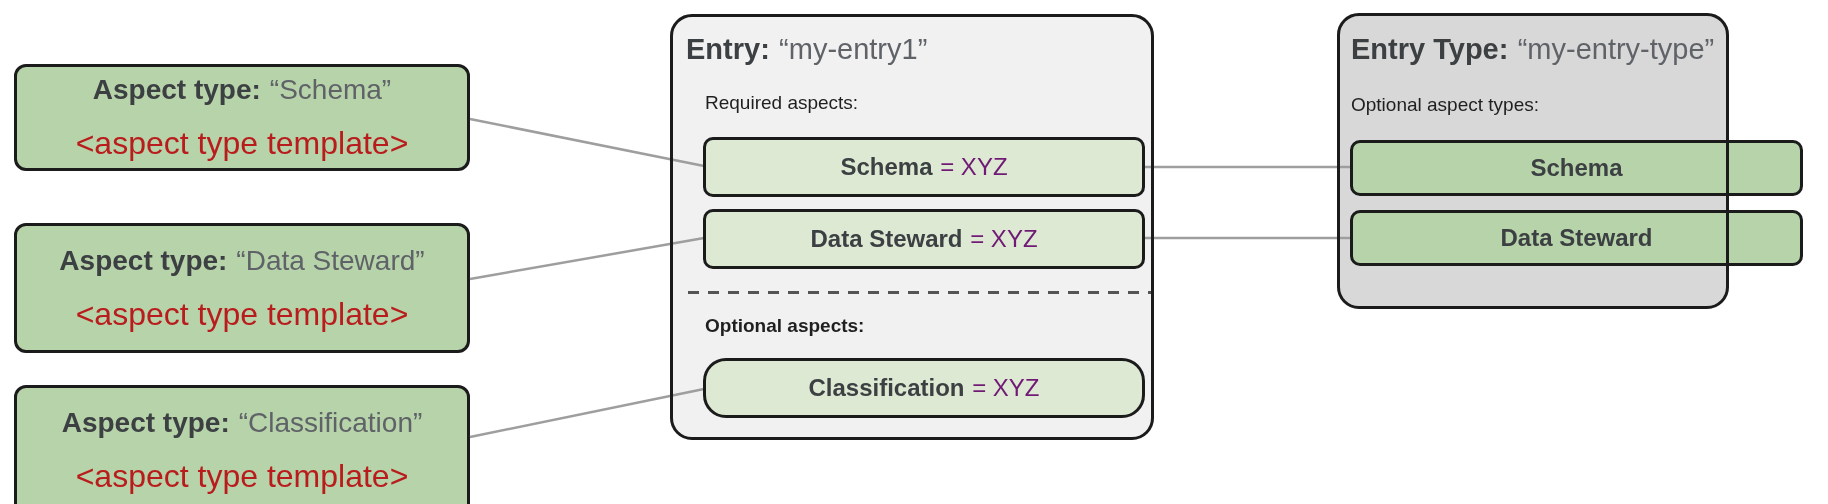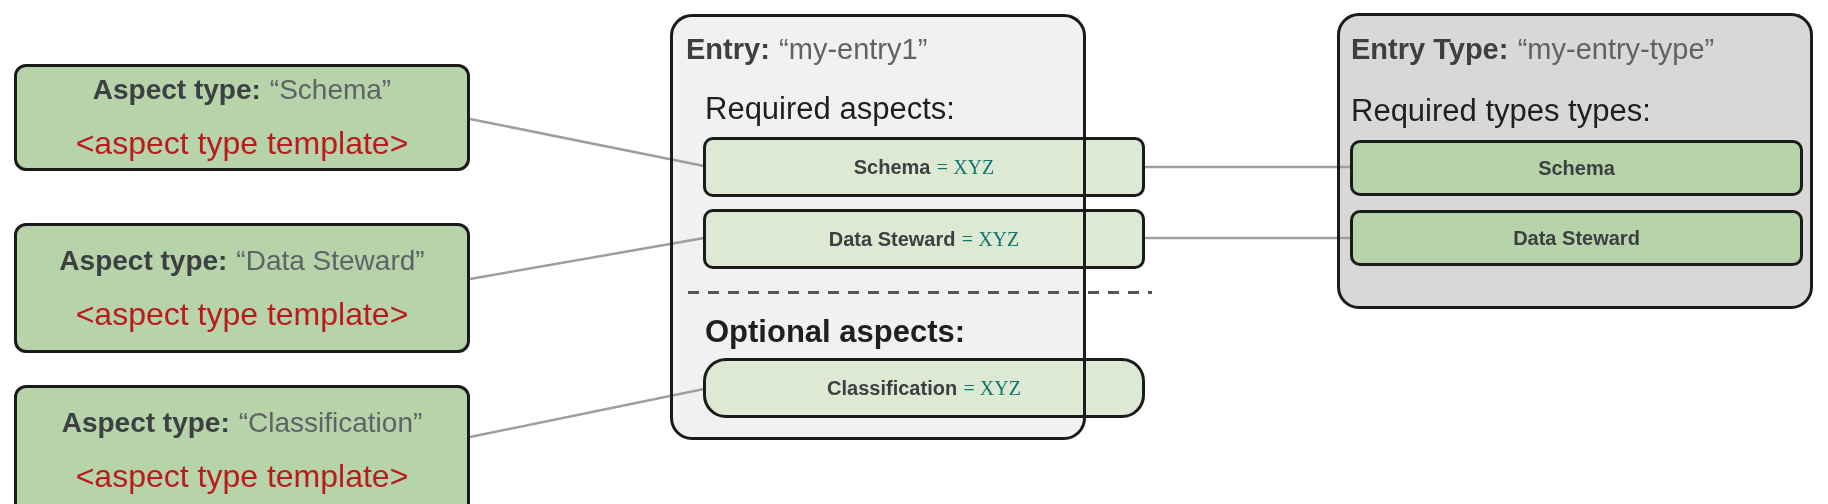--- a/index.html
+++ b/index.html
@@ -38,55 +38,55 @@
   .panel { position: absolute; box-sizing: border-box; border-radius: 22px; }
   .panel::after {
     content: "";
     position: absolute;
     inset: 0;
     border: 3px solid #1b1b1b;
     border-radius: 22px;
     z-index: 12;
     pointer-events: none;
   }
-  .panel-entry { left: 670px; top: 14px; width: 416px; height: 426px; background: #f1f1f1; }
-  .panel-entry-type { left: 1337px; top: 13px; width: 476px; height: 296px; background: #d8d8d8; }
+  .panel-entry { left: 670px; top: 14px; width: 484px; height: 426px; background: #f1f1f1; }
+  .panel-entry-type { left: 1337px; top: 13px; width: 392px; height: 296px; background: #d8d8d8; }
 
   .panel-title {
     position: absolute;
     font-size: 29px;
     line-height: 1;
     white-space: nowrap;
     z-index: 10;
   }
   .section-label {
     position: absolute;
-    font-size: 31px;
+    font-size: 19px;
     line-height: 1;
     color: #1f1f1f;
     white-space: nowrap;
     z-index: 10;
   }
 
   .chip {
     position: absolute;
     box-sizing: border-box;
     border: 3px solid #1b1b1b;
     border-radius: 10px;
     display: flex;
     align-items: center;
     justify-content: center;
-    font-size: 20px;
+    font-size: 24px;
     line-height: 1;
     white-space: nowrap;
     z-index: 10;
   }
   .chip-light { background: #dde9d3; }
   .chip-green { background: #b7d3a9; }
-  .chip .v { color: #0f766e; margin-left: 0.32em; font-family: Liberation Serif, serif; }
+  .chip .v { color: #701a75; margin-left: 0.32em; }
 
   .dashed-divider {
     position: absolute;
     left: 18px;
     top: 277px;
     width: 464px;
     height: 3px;
     background: repeating-linear-gradient(90deg, #555555 0 11px, transparent 11px 20px);
     z-index: 10;
   }
@@ -150,21 +150,21 @@
     <div class="chip chip-light" style="left:33px;top:344px;width:442px;height:60px;border-radius:23px;">
       <span class="b">Classification</span>
         <span class="v">= XYZ</span>
     </div>
   </div>
 
   <div class="panel panel-entry-type">
     <div class="panel-title" style="left:14px;top:22px;">
       <span class="b">Entry Type:</span><span class="q">“my-entry-type”</span>
     </div>
-    <div class="section-label" style="left:14px;top:82px;">Required types types:</div>
+    <div class="section-label" style="left:14px;top:82px;">Optional aspect types:</div>
 
     <div class="chip chip-green" style="left:13px;top:127px;width:453px;height:56px;">
       <span class="b">Schema</span>
     </div>
     <div class="chip chip-green" style="left:13px;top:197px;width:453px;height:56px;">
       <span class="b">Data Steward</span>
     </div>
   </div>
 
   <svg class="connectors" viewBox="0 0 1828 504">

